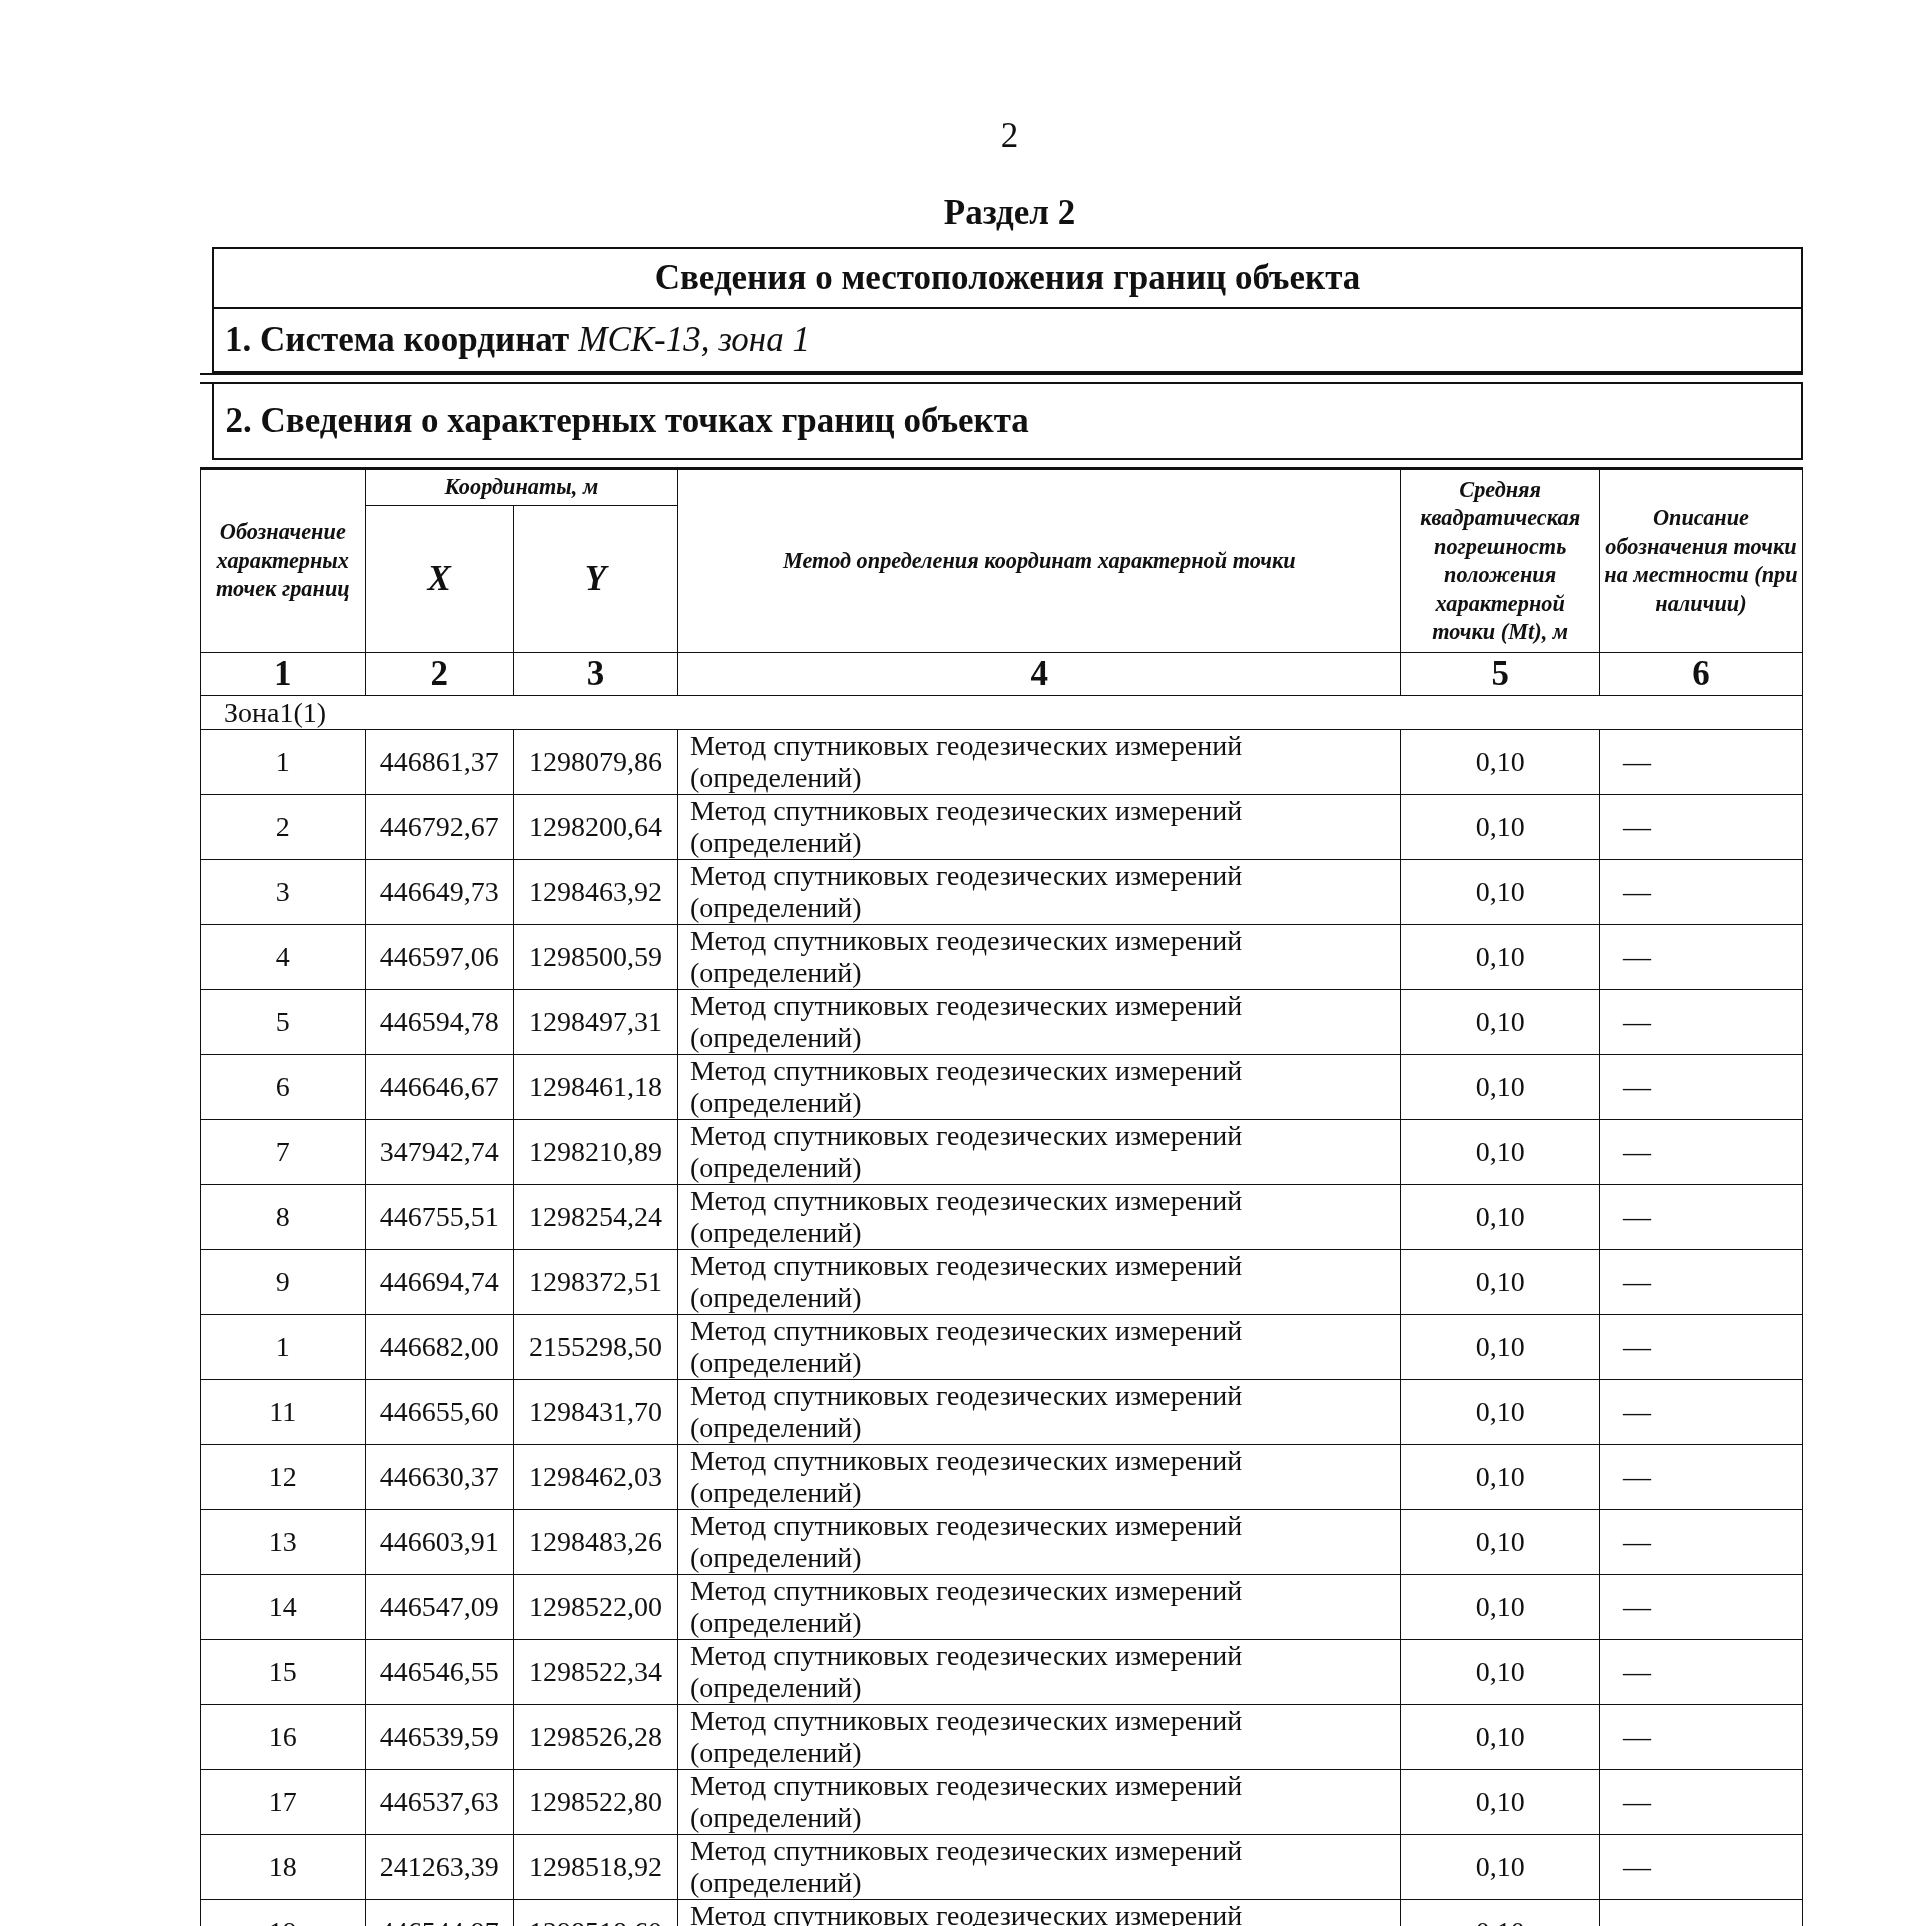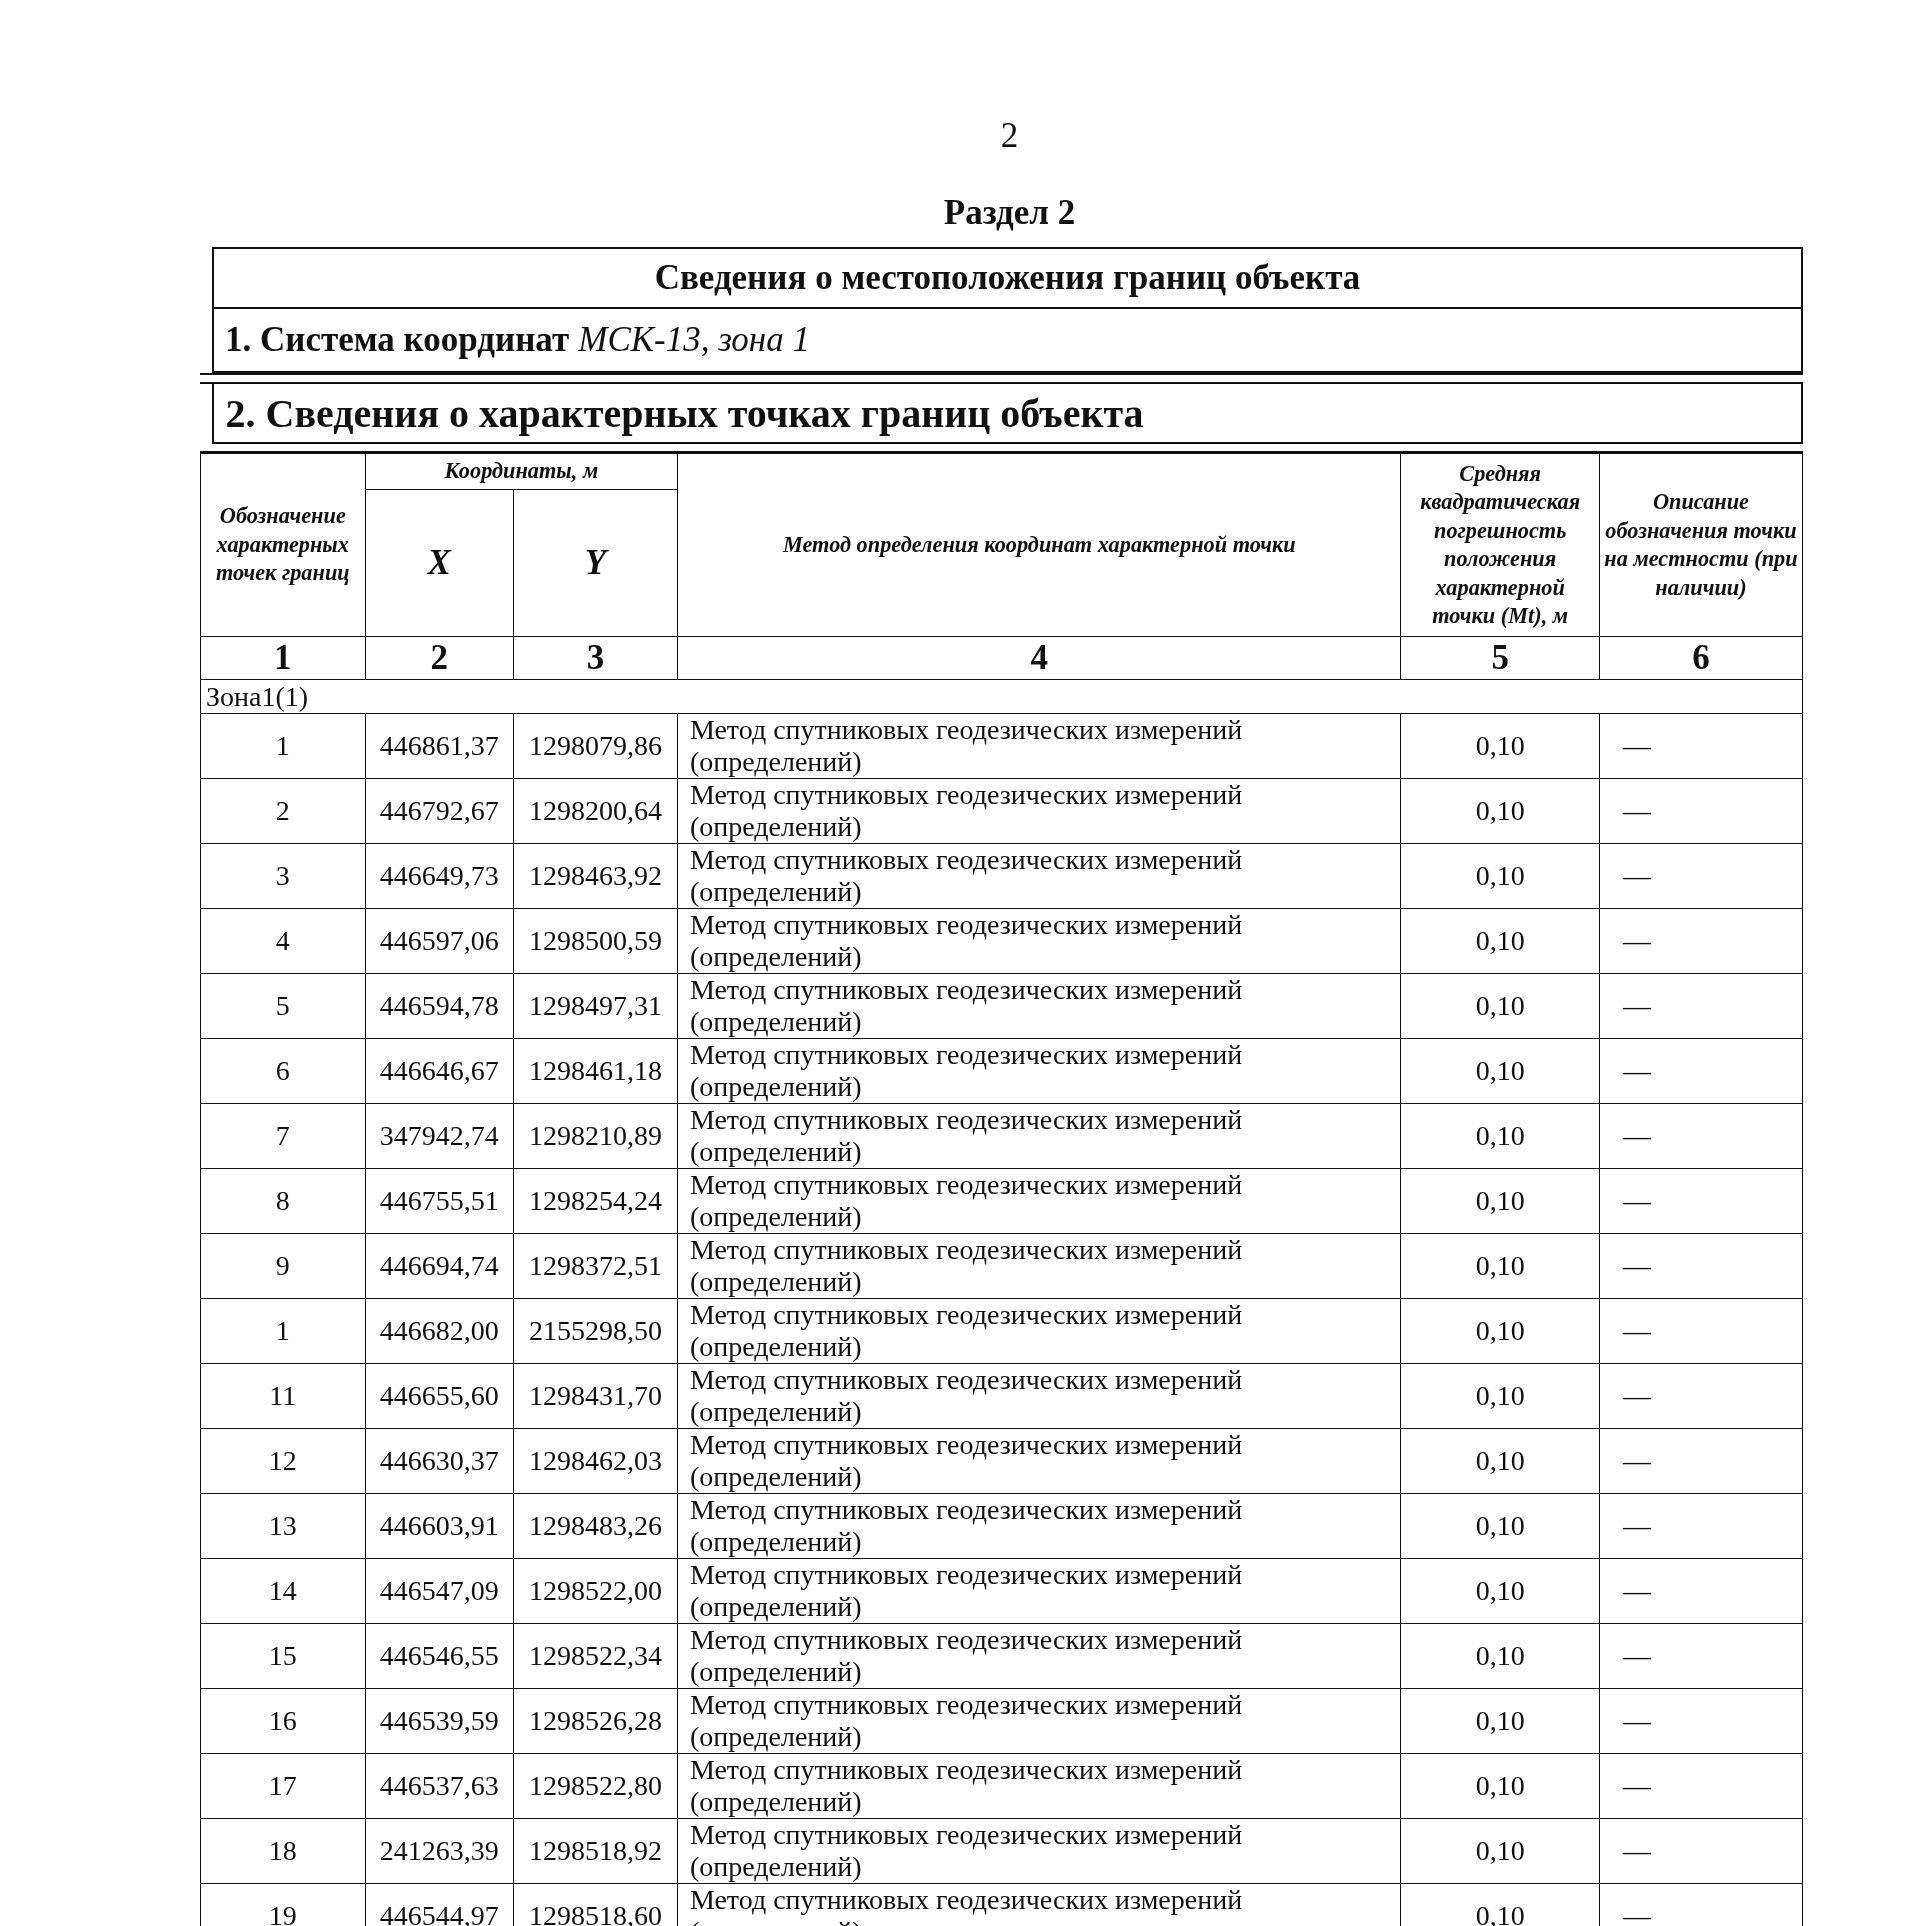--- a/index.html
+++ b/index.html
@@ -6,27 +6,27 @@
   body { width: 1912px; height: 2707px; position: relative; font-family: "Liberation Serif", "DejaVu Serif", serif; color: #111; }
   .page-number { position: absolute; top: 116px; left: 0; width: 2019px; text-align: center; font-size: 35px; }
   .section-title { position: absolute; top: 193px; left: 0; width: 2019px; text-align: center; font-size: 35px; font-weight: bold; }
   .frame { position: absolute; left: 200px; top: 247px; width: 1603px; }
   .box { border: 2.3px solid #111; box-sizing: border-box; margin-left: 12px; }
   .title-row { height: 58px; display: flex; align-items: center; justify-content: center; font-size: 35px; font-weight: bold; border-bottom: 2.3px solid #111; }
   .crs-row { height: 62px; display: flex; align-items: center; padding-left: 11px; font-size: 35px; }
   .crs-row .b { font-weight: bold; margin-right: 9.2px; }
   .crs-row .i { font-style: italic; }
   .gap { height: 7px; border-top: 2.3px solid #111; border-bottom: 2.3px solid #111; }
-  .pts-row { height: 58px; display: flex; align-items: center; padding-left: 11.6px; font-size: 40px; font-weight: bold; }
+  .pts-row { height: 74px; display: flex; align-items: center; padding-left: 11.6px; font-size: 35px; font-weight: bold; }
   table { border-collapse: collapse; width: 100%; table-layout: fixed; }
   td, th { border: 1.9px solid #111; text-align: center; padding: 0; }
   .hdr th { font-size: 22.3px; font-weight: bold; line-height: 28.5px; font-style: italic; }
   .hdr .big { font-size: 35px; }
   .nums td { font-size: 35px; font-weight: bold; height: 42px; }
-  .zone td { text-align: left; padding-left: 5px; font-size: 28px; height: 33px; }
+  .zone td { text-align: left; padding-left: 23px; font-size: 28px; height: 33px; }
   .row td { font-size: 28px; height: 33px; }
   .row td.method { text-align: left; padding-left: 11.6px; }
   .row td.desc { text-align: left; padding-left: 23px; }
 </style>
 </head>
 <body>
 
 <div class="page-number">2</div>
 <div class="section-title">Раздел 2</div>
 

